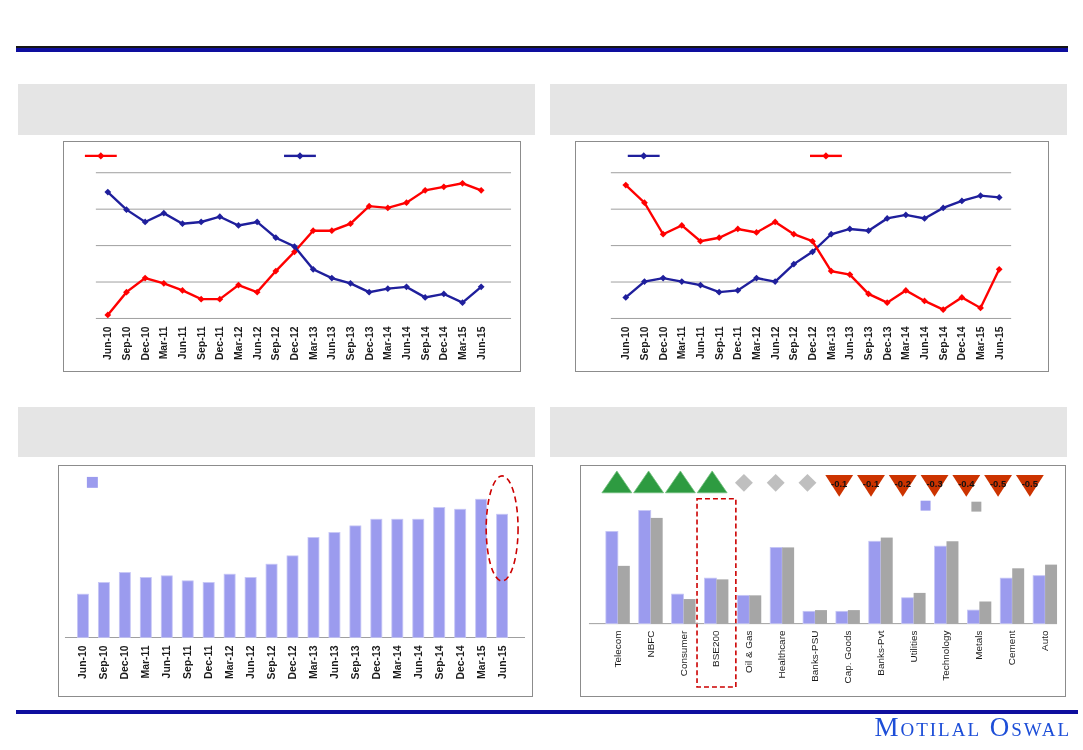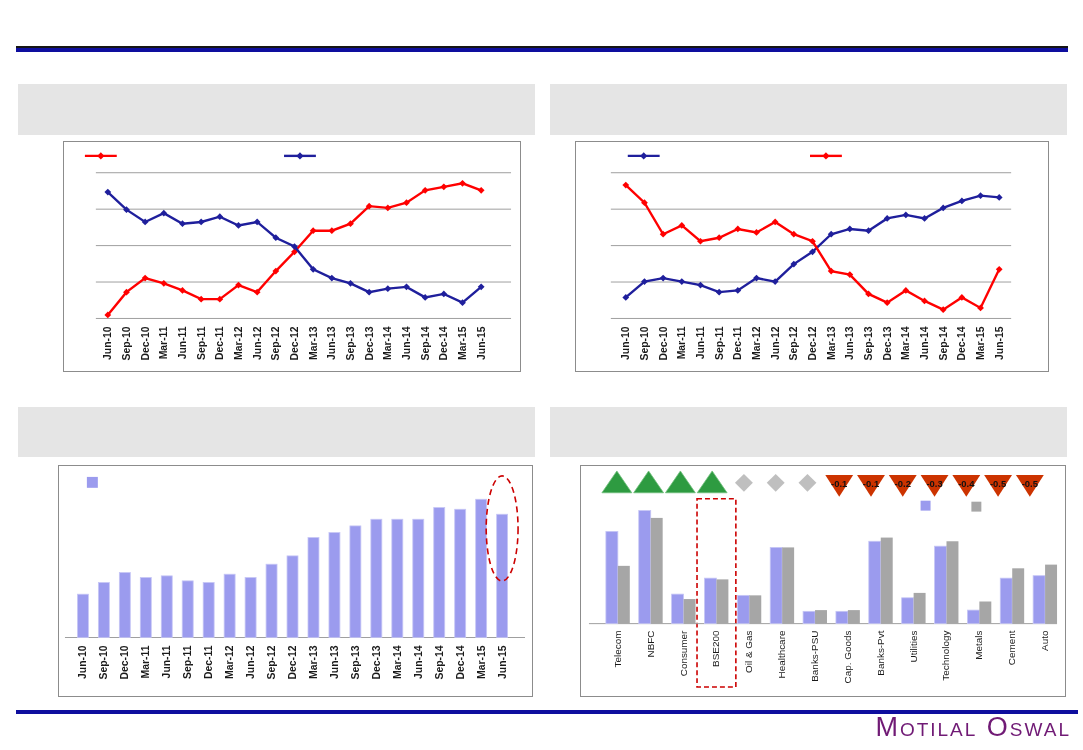--- a/index.html
+++ b/index.html
@@ -12,22 +12,22 @@
   .hdr-tr{left:550px;top:84px;width:517px;height:51px;}
   .hdr-bl{left:18px;top:407px;width:517px;height:50px;}
   .hdr-br{left:550px;top:407px;width:517px;height:50px;}
   .chart-box{position:absolute;border:1px solid #8C8C8C;background:#fff;box-sizing:border-box;}
   .box-tl{left:63px;top:141px;width:458px;height:231px;}
   .box-tr{left:575px;top:141px;width:474px;height:231px;}
   .box-bl{left:58px;top:465px;width:475px;height:232px;}
   .box-br{left:580px;top:465px;width:486px;height:232px;}
   .chart-box svg{display:block;width:100%;height:100%;}
   .footer-rule{position:absolute;left:16px;top:710px;width:1062px;height:4px;background:#0E0E9E;}
-  .brand{position:absolute;right:12px;top:712px;font-family:Liberation Sans, sans-serif;
-         font-variant:small-caps;font-size:27px;letter-spacing:2px;color:#701a75;}
+  .brand{position:absolute;right:12px;top:712px;font-family:Liberation Serif, serif;
+         font-variant:small-caps;font-size:27px;letter-spacing:2px;color:#1d4ed8;}
 </style>
 </head>
 <body>
 
 <div class="page">
   <div class="top-rule"></div>
 
   <div class="panel-header hdr-tl"></div>
   <div class="panel-header hdr-tr"></div>
   <div class="panel-header hdr-bl"></div>

